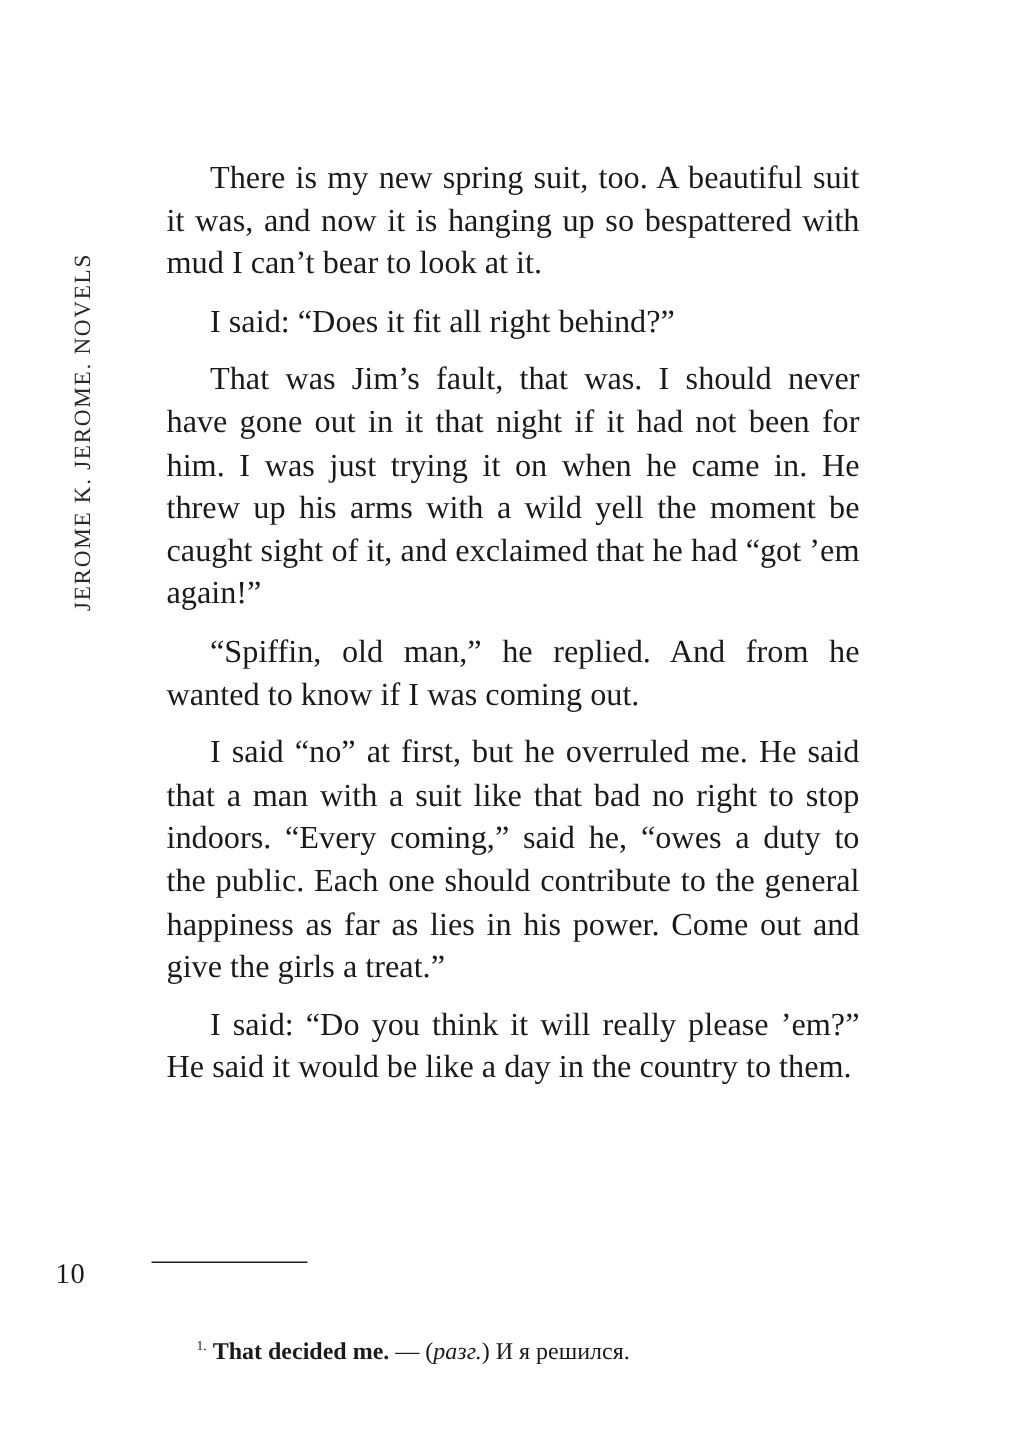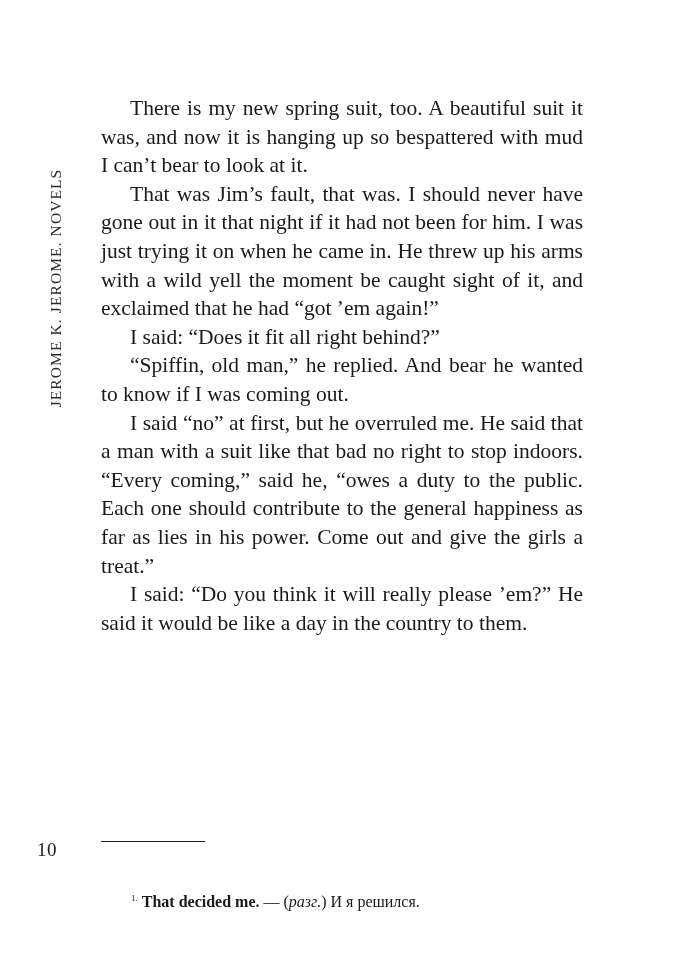--- a/index.html
+++ b/index.html
@@ -39,21 +39,21 @@
     }
     .body-text {
       position: absolute;
       left: 101px;
       top: 94px;
       width: 482px;
       font-size: 21.5px;
       line-height: 28.6px;
     }
     .body-text p {
-      margin: 0;
+      margin: 10px;
       text-indent: 29px;
       text-align: justify;
     }
     .body-text sup {
       font-size: 11px;
       line-height: 0;
       vertical-align: 8px;
     }
     .footnote-rule {
       position: absolute;
@@ -91,23 +91,23 @@
 <body>
 
 <div class="page">
 
   <div class="running-head">
     <span>JEROME K. JEROME. NOVELS</span>
   </div>
 
   <div class="body-text">
     <p>There is my new spring suit, too. A beautiful suit it was, and now it is hanging up so bespattered with mud I can’t bear to look at it.</p>
+    <p>I said: “Does it fit all right behind?”</p>
     <p>That was Jim’s fault, that was. I should never have gone out in it that night if it had not been for him. I was just trying it on when he came in. He threw up his arms with a wild yell the moment be caught sight of it, and exclaimed that he had “got ’em again!”</p>
-    <p>I said: “Does it fit all right behind?”</p>
-    <p>“Spiffin, old man,” he replied. And bear he wanted to know if I was coming out.</p>
+    <p>“Spiffin, old man,” he replied. And from he wanted to know if I was coming out.</p>
     <p>I said “no” at first, but he overruled me. He said that a man with a suit like that bad no right to stop indoors. “Every coming,” said he, “owes a duty to the public. Each one should contribute to the general happiness as far as lies in his power. Come out and give the girls a treat.”</p>
     <p>I said: “Do you think it will really please ’em?” He said it would be like a day in the country to them.</p>
   </div>
 
   <div class="footnote-rule"></div>
 
   <div class="footnote">
     <sup>1.</sup><b>That decided me.</b><span> — (</span><i>разг.</i><span>) И я решился.</span>
   </div>
 

